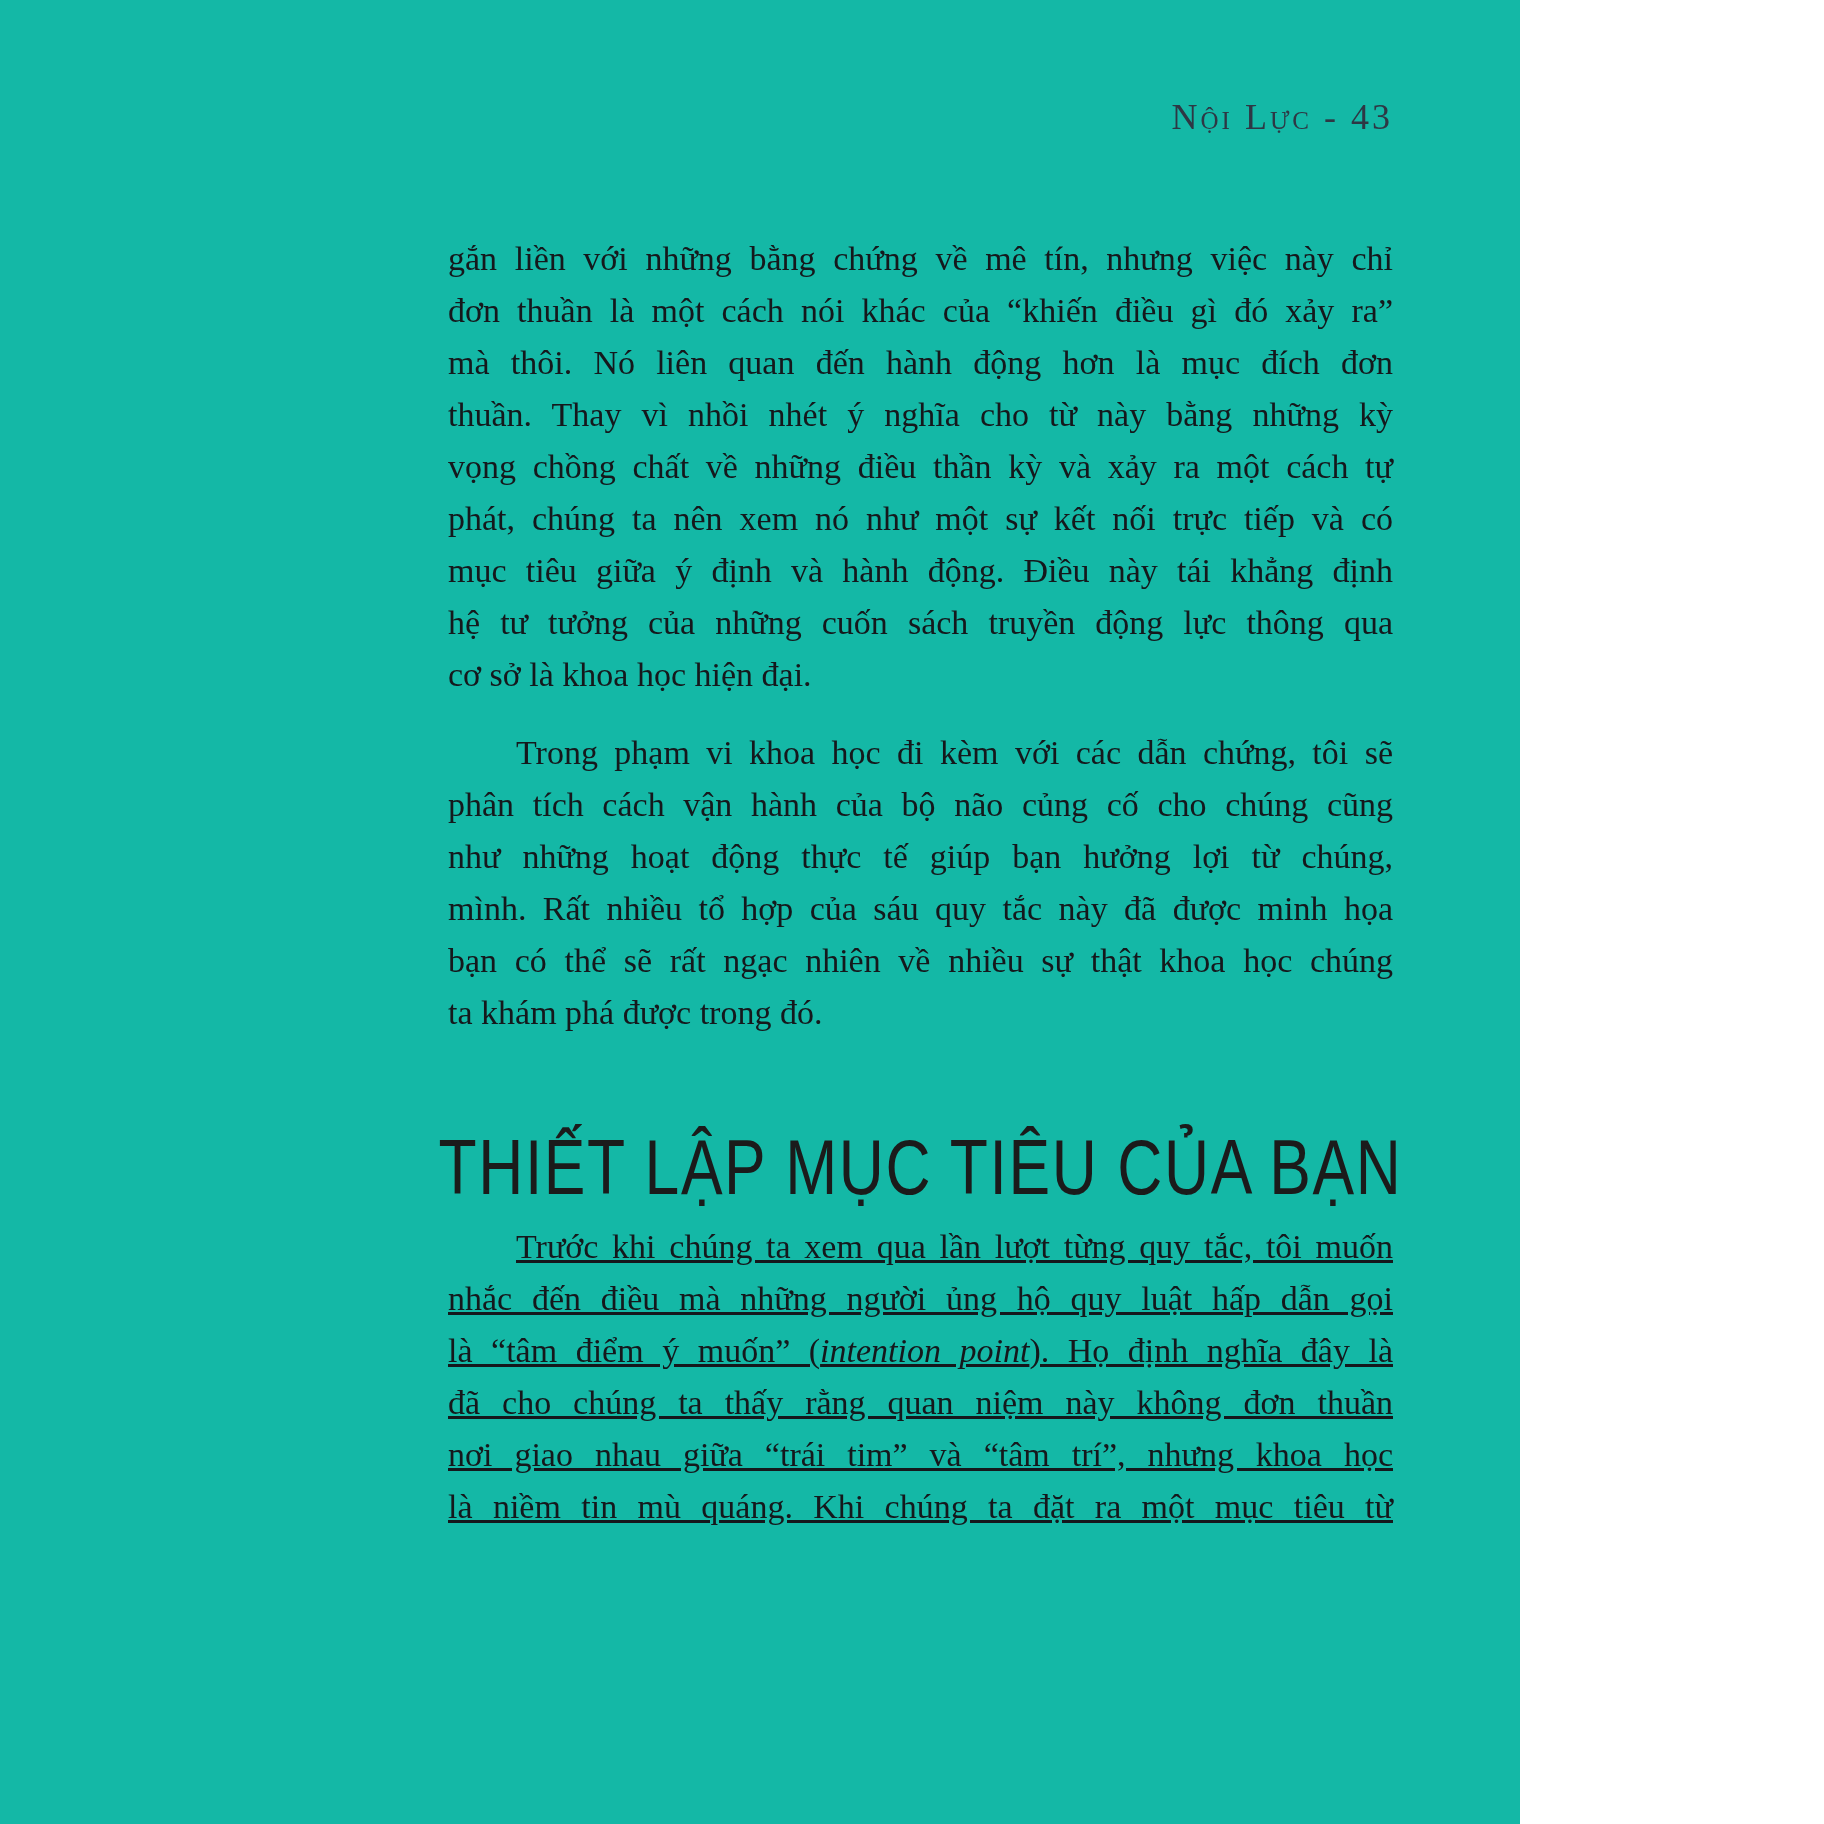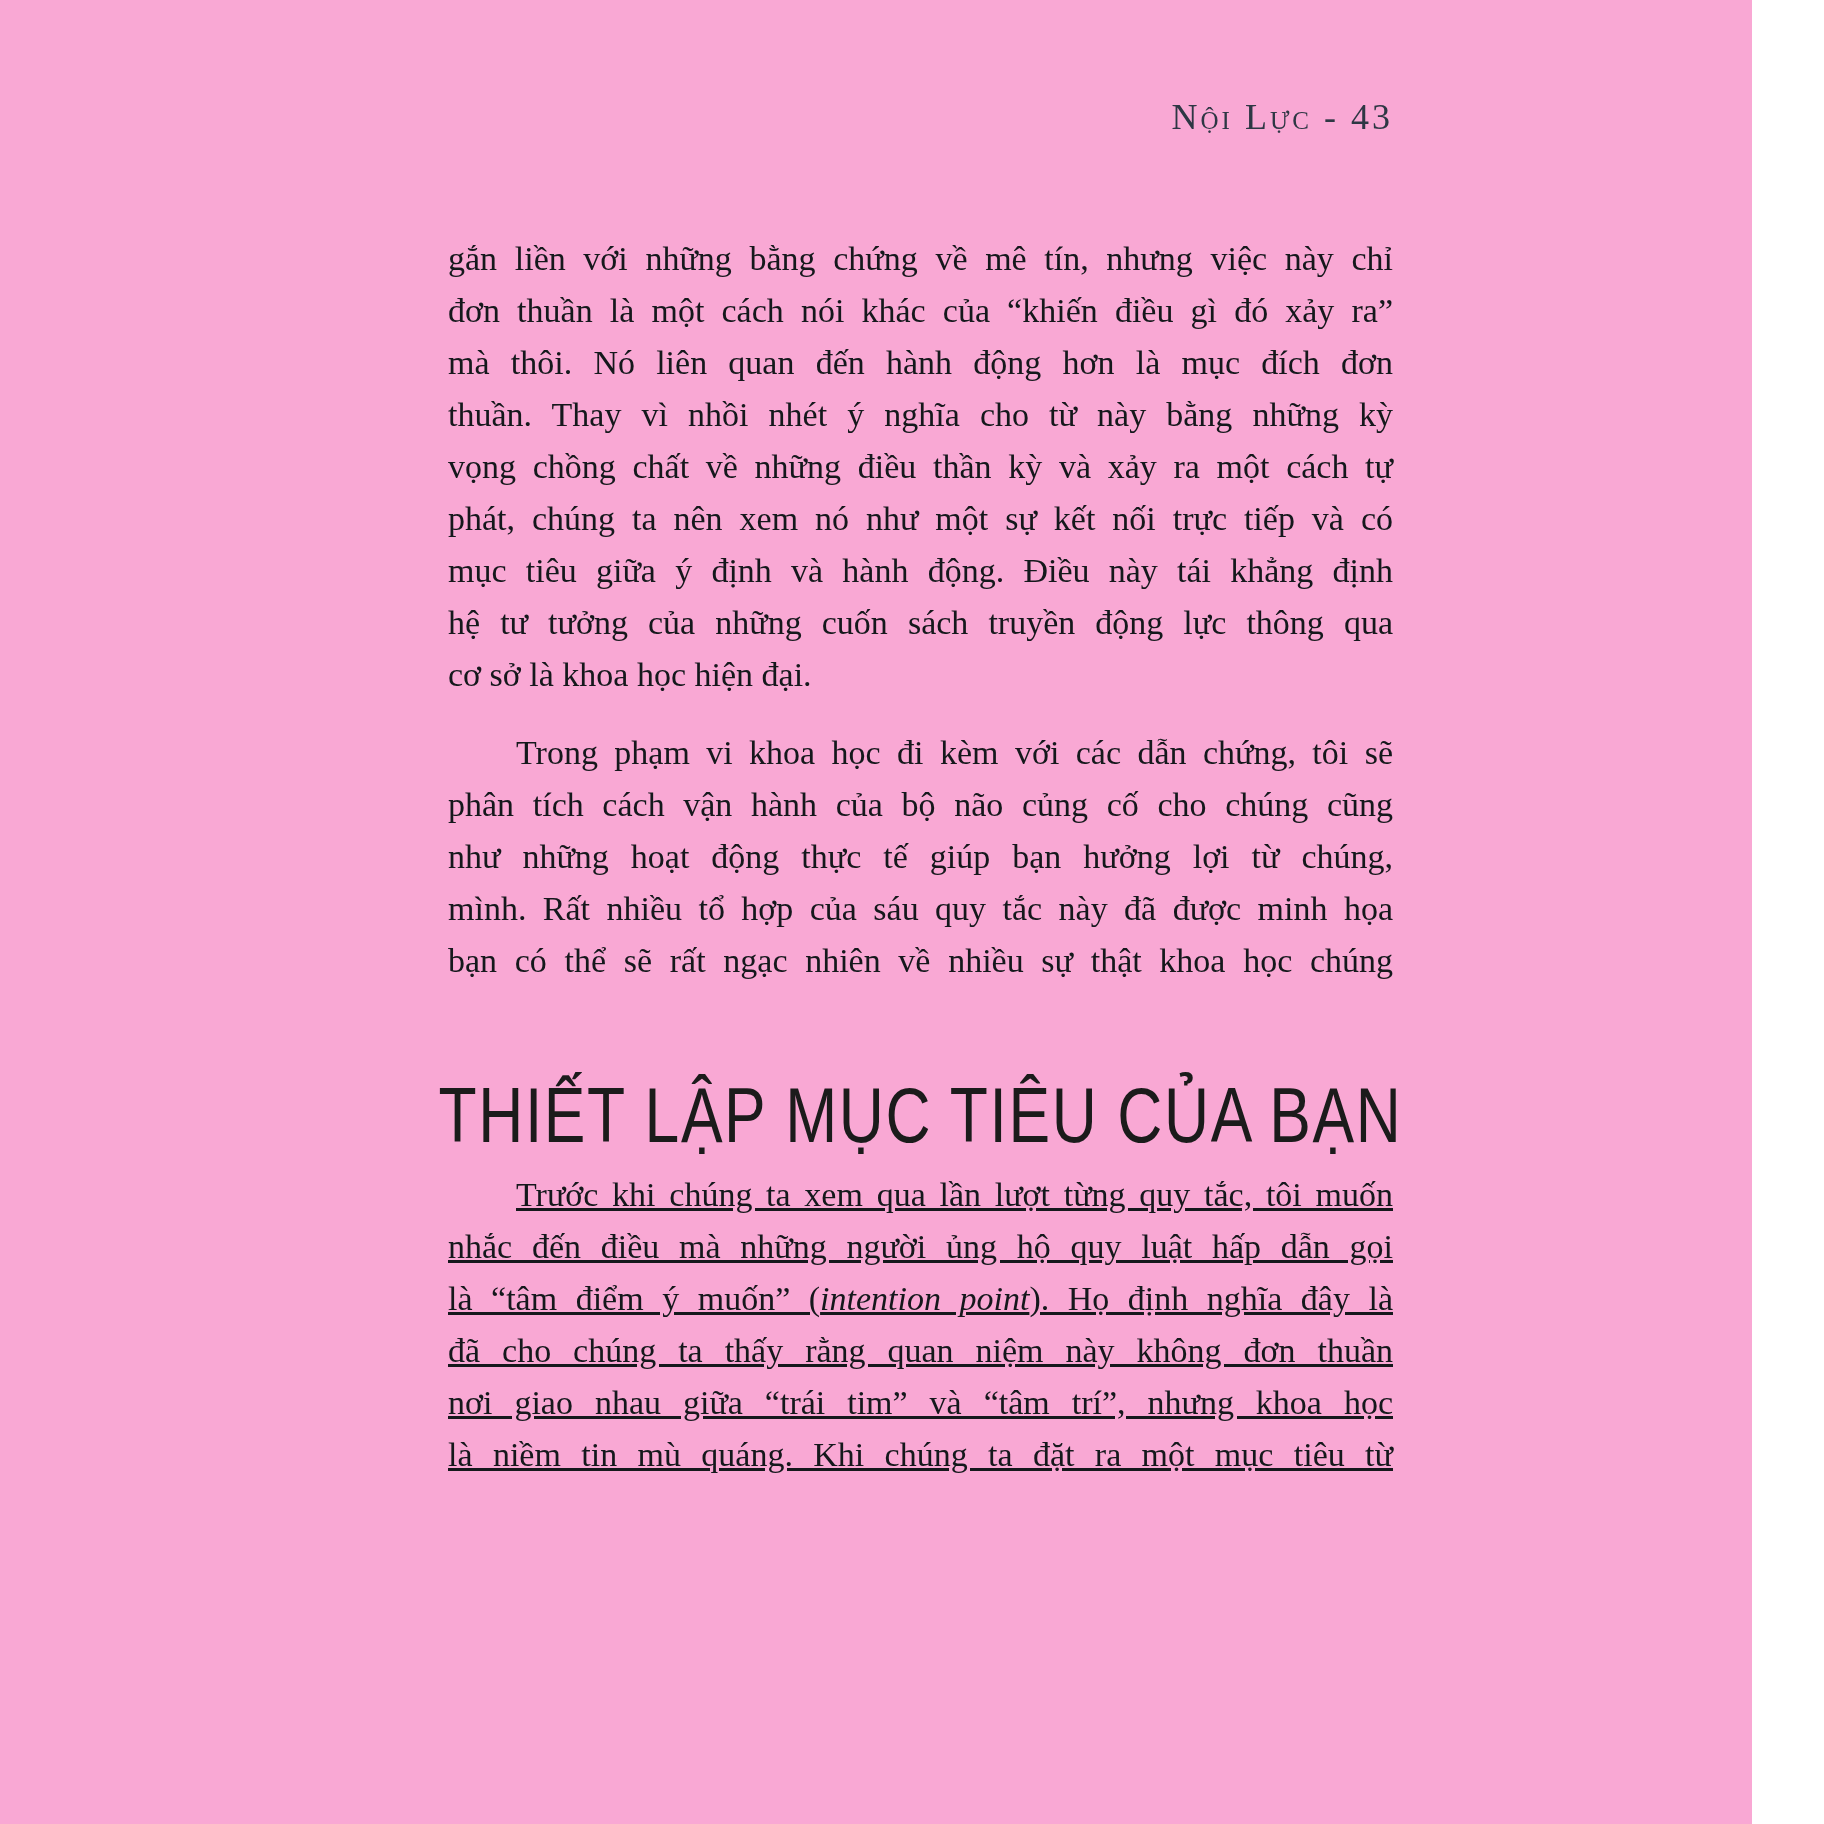--- a/index.html
+++ b/index.html
@@ -1,20 +1,20 @@
 <!DOCTYPE html>
 <html><head>
 <meta charset="utf-8">
 <style>
   html, body { margin: 0; padding: 0; background: #ffffff; }
   .page {
     position: relative;
-    width: 1752px;
+    width: 1520px;
     height: 1824px;
-    background: #f9a8d4;
+    background: #14b8a6;
     overflow: hidden;
     font-family: "Liberation Serif", serif;
   }
   .running-header {
     position: absolute;
     top: 96px;
     left: 448px;
     width: 945px;
     text-align: right;
     font-variant: small-caps;
@@ -78,20 +78,21 @@
       <div class="line">hệ tư tưởng của những cuốn sách truyền động lực thông qua</div>
       <div class="line short">cơ sở là khoa học hiện đại.</div>
     </div>
 
     <div class="para para-2">
       <div class="line indent">Trong phạm vi khoa học đi kèm với các dẫn chứng, tôi sẽ</div>
       <div class="line">phân tích cách vận hành của bộ não củng cố cho chúng cũng</div>
       <div class="line">như những hoạt động thực tế giúp bạn hưởng lợi từ chúng,</div>
       <div class="line">mình. Rất nhiều tổ hợp của sáu quy tắc này đã được minh họa</div>
       <div class="line">bạn có thể sẽ rất ngạc nhiên về nhiều sự thật khoa học chúng</div>
+      <div class="line short">ta khám phá được trong đó.</div>
     </div>
 
     <div class="section-heading">THIẾT LẬP MỤC TIÊU CỦA BẠN</div>
 
     <div class="para para-3">
       <div class="line indent">Trước khi chúng ta xem qua lần lượt từng quy tắc, tôi muốn</div>
       <div class="line">nhắc đến điều mà những người ủng hộ quy luật hấp dẫn gọi</div>
       <div class="line"><span>là “tâm điểm ý muốn” (</span><span class="it">intention point</span><span>). Họ định nghĩa đây là</span></div>
       <div class="line">đã cho chúng ta thấy rằng quan niệm này không đơn thuần</div>
       <div class="line">nơi giao nhau giữa “trái tim” và “tâm trí”, nhưng khoa học</div>

